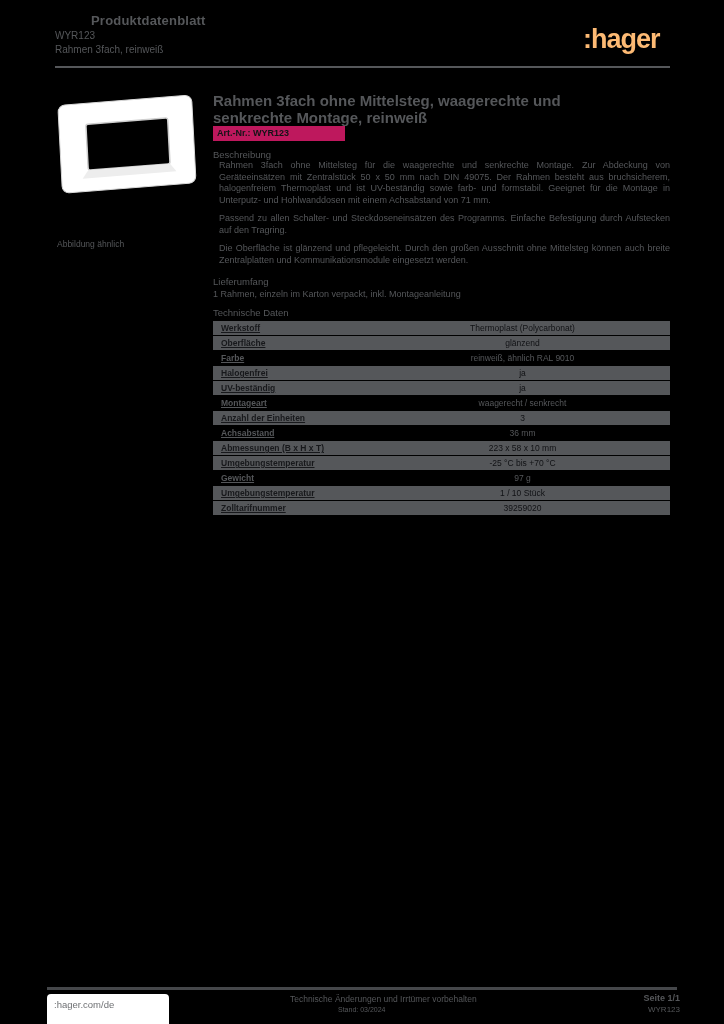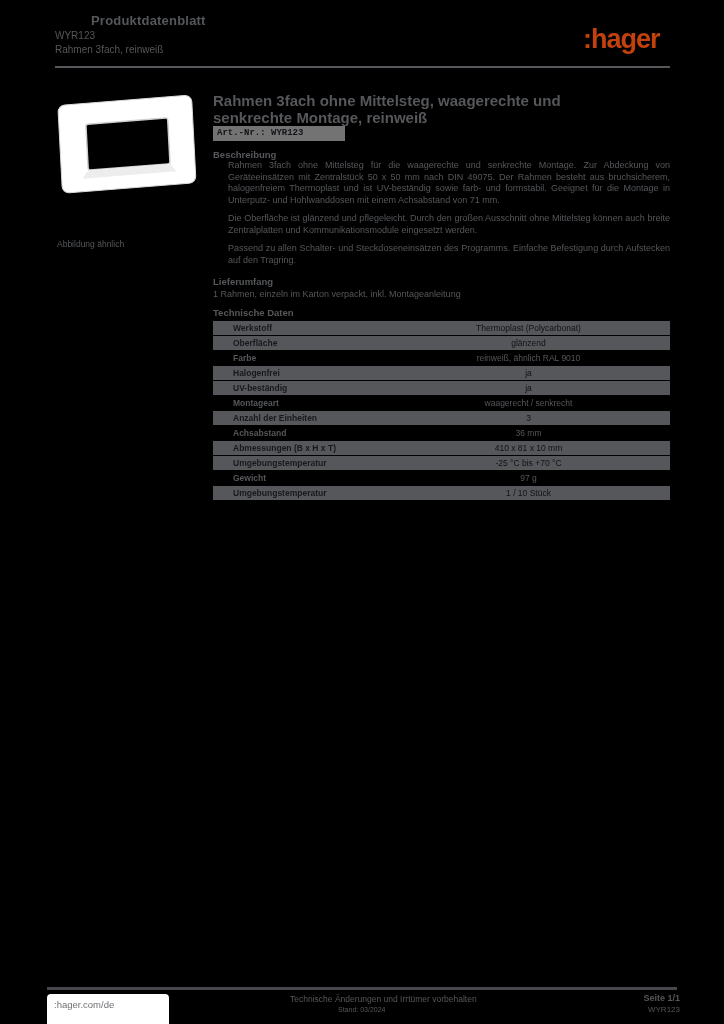--- a/index.html
+++ b/index.html
@@ -4,43 +4,43 @@
 <style>
   html,body{margin:0;padding:0;background:#000;}
   .page{position:relative;width:724px;height:1024px;background:#000;overflow:hidden;
         font-family:"Liberation Sans",sans-serif;color:#55575a;}
   .abs{position:absolute;}
 
   
   .hdr-line1{left:55px;top:13px;font-size:13px;font-weight:bold;letter-spacing:.2px;margin-left:36px;}
   .hdr-line2{left:55px;top:30px;font-size:10px;}
   .hdr-line3{left:55px;top:44px;font-size:10px;width:160px;line-height:12px;}
-  .logo{left:583px;top:24px;font-size:27px;font-weight:bold;color:#c2410c;letter-spacing:-1px;}
+  .logo{left:583px;top:24px;font-size:27px;font-weight:bold;color:#fdba74;letter-spacing:-1px;}
   .hdr-rule{left:55px;top:66px;width:615px;height:2px;background:#55575a;}
 
   
   .product-img{left:55px;top:93px;}
   .img-caption{left:57px;top:239px;font-size:8.5px;}
 
   
   .title{left:213px;top:92px;width:400px;font-size:15px;font-weight:bold;line-height:17px;color:#55575a;}
-  .subtitle-chip{left:213px;top:126px;width:132px;height:15px;background:#737373;color:#121316;
-                 font-size:9px;font-weight:bold;line-height:15px;padding-left:4px;box-sizing:border-box;font-family:Liberation Mono, monospace;}
-  .sec-label{font-size:9.5px;font-weight:bold;}
+  .subtitle-chip{left:213px;top:126px;width:132px;height:15px;background:#be185d;color:#121316;
+                 font-size:9px;font-weight:bold;line-height:15px;padding-left:4px;box-sizing:border-box;}
+  .sec-label{font-size:9.5px;font-weight:normal;}
   .desc-label{left:213px;top:149px;}
   .desc-block{left:213px;top:160px;width:457px;font-size:9px;line-height:11.5px;text-align:justify;}
-  .desc-block p{margin:0 0 7px 15px;}
+  .desc-block p{margin:0 0 7px 6px;}
   .deliv-label{left:213px;top:276px;}
   .deliv-value{left:213px;top:289px;width:457px;font-size:9px;line-height:11px;}
   .tech-label{left:213px;top:307px;}
 
   
   .tech-table{left:213px;top:321px;width:457px;}
   .trow{display:flex;height:14px;margin-bottom:1px;font-size:8.5px;line-height:14px;}
-  .trow .k{width:150px;padding-left:20px;flex:none;overflow:hidden;white-space:nowrap;}
+  .trow .k{width:150px;padding-left:8px;flex:none;overflow:hidden;white-space:nowrap;text-decoration:underline;}
   .trow .v{flex:1;padding-left:4px;overflow:hidden;white-space:nowrap;text-align:center;}
   .row-g{background:#55575a;}
   .row-g .k{color:#17181b;font-weight:bold;}
   .row-g .v{color:#101114;}
   .row-b{background:transparent;}
   .row-b .k{color:#55575a;font-weight:bold;}
   .row-b .v{color:#55575a;}
 
   
   .ftr-rule{left:47px;top:987px;width:630px;height:3px;background:#45474a;}
@@ -77,23 +77,23 @@
   <div class="abs img-caption">Abbildung ähnlich</div>
 
   <div class="abs title">Rahmen 3fach ohne Mittelsteg, waagerechte und senkrechte Montage, reinweiß</div>
   <div class="abs subtitle-chip">Art.-Nr.: WYR123</div>
 
   <div class="abs sec-label desc-label">Beschreibung</div>
   <div class="abs desc-block">
 
       <p>Rahmen 3fach ohne Mittelsteg für die waagerechte und senkrechte Montage. Zur Abdeckung von Geräteeinsätzen mit Zentralstück 50 x 50 mm nach DIN 49075. Der Rahmen besteht aus bruchsicherem, halogenfreiem Thermoplast und ist UV-beständig sowie farb- und formstabil. Geeignet für die Montage in Unterputz- und Hohlwanddosen mit einem Achsabstand von 71 mm.</p>
 
+      <p>Passend zu allen Schalter- und Steckdoseneinsätzen des Programms. Einfache Befestigung durch Aufstecken auf den Tragring.</p>
+
       <p>Die Oberfläche ist glänzend und pflegeleicht. Durch den großen Ausschnitt ohne Mittelsteg können auch breite Zentralplatten und Kommunikationsmodule eingesetzt werden.</p>
-
-      <p>Passend zu allen Schalter- und Steckdoseneinsätzen des Programms. Einfache Befestigung durch Aufstecken auf den Tragring.</p>
     </div>
 
   <div class="abs sec-label deliv-label">Lieferumfang</div>
   <div class="abs deliv-value">1 Rahmen, einzeln im Karton verpackt, inkl. Montageanleitung</div>
 
   <div class="abs sec-label tech-label">Technische Daten</div>
 
   <div class="abs tech-table">
 
       <div class="trow row-g">
@@ -131,38 +131,42 @@
         <span class="v">3</span>
       </div>
 
       <div class="trow row-b">
         <span class="k">Achsabstand</span>
         <span class="v">36 mm</span>
       </div>
 
       <div class="trow row-g">
         <span class="k">Abmessungen (B x H x T)</span>
-        <span class="v">410 x 81 x 10 mm</span>
+        <span class="v">223 x 58 x 10 mm</span>
       </div>
 
       <div class="trow row-g">
         <span class="k">Umgebungstemperatur</span>
         <span class="v">-25 °C bis +70 °C</span>
       </div>
 
       <div class="trow row-b">
         <span class="k">Gewicht</span>
         <span class="v">97 g</span>
       </div>
 
       <div class="trow row-g">
         <span class="k">Umgebungstemperatur</span>
         <span class="v">1 / 10 Stück</span>
       </div>
 
+      <div class="trow row-g">
+        <span class="k">Zolltarifnummer</span>
+        <span class="v">39259020</span>
+      </div>
     </div>
 
   <div class="abs ftr-rule"></div>
   <div class="abs site-chip">:hager.com/de</div>
   <div class="abs ftr-center1">Technische Änderungen und Irrtümer vorbehalten</div>
   <div class="abs ftr-center2">Stand: 03/2024</div>
   <div class="abs ftr-right">
     <div class="ftr-page">Seite 1/1</div>
     <div class="ftr-ref">WYR123</div>
   </div>

